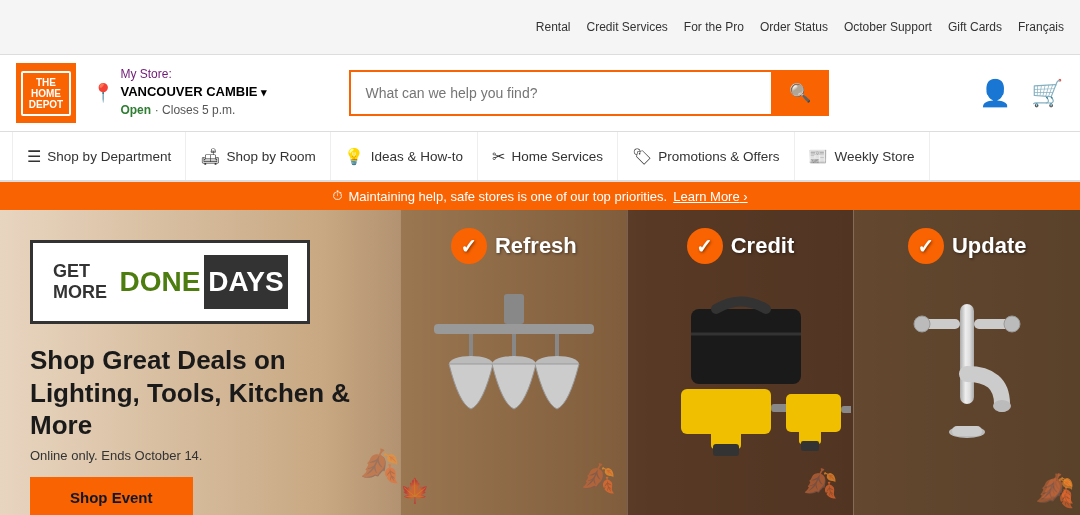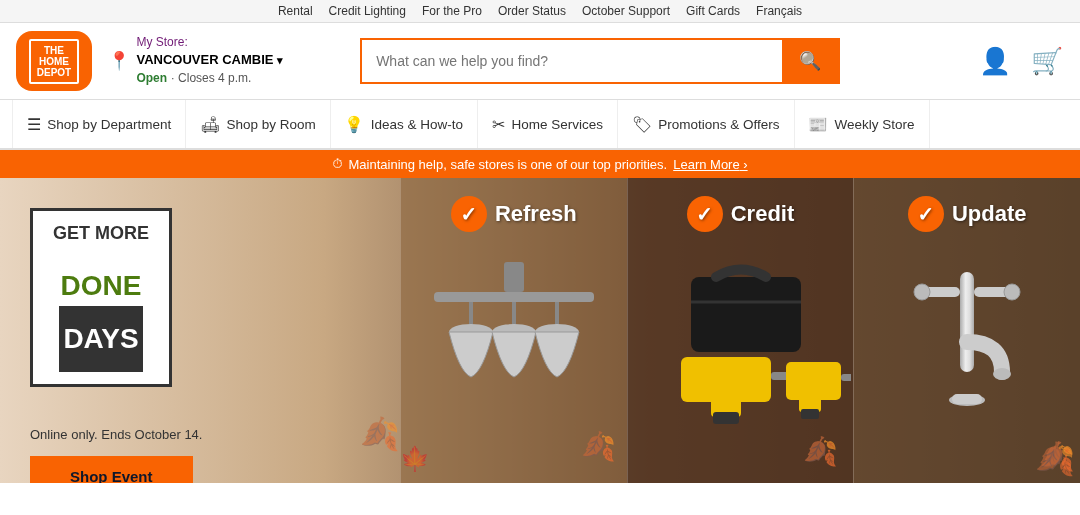--- a/index.html
+++ b/index.html
@@ -3,23 +3,23 @@
   <meta charset="utf-8">
   <style>
     * { margin: 0; padding: 0; box-sizing: border-box; }
     body { font-family: Arial, sans-serif; width: 1080px; overflow: hidden; background: #fff; }
 
     
     .utility-bar {
       background: #f5f5f5;
       border-bottom: 1px solid #ddd;
       display: flex;
-      justify-content: center;
-      align-items: center;
-      padding: 4px 16px;
+      justify-content: flex-end;
+      align-items: center;
+      padding: 20px 16px;
       font-size: 12px;
       color: #333;
       gap: 16px;
     }
     .utility-bar a {
       color: #333;
       text-decoration: none;
       cursor: pointer;
     }
 
@@ -27,23 +27,23 @@
     .header {
       display: flex;
       align-items: center;
       padding: 8px 16px;
       background: #fff;
       border-bottom: 1px solid #ddd;
       gap: 16px;
     }
     .logo {
       background: #f96302;
-      width: 76px;
+      width: 60px;
       height: 60px;
-      border-radius: 16px;
+      border-radius: 0;
       display: flex;
       align-items: center;
       justify-content: center;
       flex-shrink: 0;
     }
     .logo-text {
       color: #fff;
       font-weight: 900;
       font-size: 10px;
       text-align: center;
@@ -166,53 +166,52 @@
     }
     .get-more-badge {
       background: #fff;
       border: 3px solid #333;
       padding: 12px 20px;
       display: inline-flex;
       align-items: center;
       gap: 4px;
       width: fit-content;
       max-width: 280px;
-      flex-direction: column;
     }
     .get-more-text {
       font-size: 18px;
       font-weight: 900;
       color: #333;
       text-transform: uppercase;
     }
     .done-text {
       font-size: 28px;
       font-weight: 900;
       color: #4d7c0f;
       text-transform: uppercase;
     }
     .days-text {
       font-size: 28px;
       font-weight: 900;
       color: #333;
       background: #333;
       color: #fff;
-      padding: 17px 4px;
+      padding: 11px 4px;
       text-transform: uppercase;
     }
     .hero-headline {
       font-size: 26px;
       font-weight: 900;
       color: #1a1a1a;
       line-height: 1.25;
     }
     .hero-sub {
       font-size: 13px;
       color: #333;
-      margin-top: 20px;
+      margin-top: 6px;
     }
     .shop-btn {
       background: #f96302;
       color: #0f172a;
       border: none;
       padding: 12px 40px;
       font-size: 15px;
       font-weight: bold;
       cursor: pointer;
       width: fit-content;
@@ -271,21 +270,21 @@
     
     .panel-refresh { background: rgba(139, 100, 60, 0.6); }
     .panel-repair { background: rgba(80, 50, 30, 0.7); }
     .panel-update { background: rgba(110, 80, 50, 0.6); }
   </style>
 </head>
 <body>
 
 <div class="utility-bar">
   <a>Rental</a>
-  <a>Credit Lighting</a>
+  <a>Credit Services</a>
   <a>For the Pro</a>
   <a>Order Status</a>
   <a>October Support</a>
   <a>Gift Cards</a>
   <a>Français</a>
 </div>
 
 <div class="header">
   <div class="logo">
     <div class="logo-inner">
@@ -299,21 +298,21 @@
 
   <div class="store-info">
     <span class="store-pin">📍</span>
     <div class="store-details">
       <div style="font-size:12px;color:#701a75;">My Store:</div>
       <div class="store-name">
         <span>VANCOUVER CAMBIE</span> <span style="font-size:11px;">▾</span>
       </div>
       <div>
         <span class="store-open">Open</span>
-        <span class="store-hours">· Closes 4 p.m.</span>
+        <span class="store-hours">· Closes 5 p.m.</span>
       </div>
     </div>
   </div>
 
   <div class="search-bar">
     <input class="search-input" type="text" placeholder="What can we help you find?" style="">
     <button class="search-btn">
       <span>🔍</span>
     </button>
   </div>
@@ -362,20 +361,21 @@
 <div class="hero">
 
   <div class="hero-left">
     <div class="get-more-badge">
       <span class="get-more-text">GET MORE</span>&nbsp;
       <span class="done-text">DONE</span>
       <span class="days-text">DAYS</span>
     </div>
 
     <div style="margin-top:20px;">
+      <div class="hero-headline">Shop Great Deals on Lighting, Tools, Kitchen &amp; More</div>
       <div class="hero-sub">Online only. Ends October 14.</div>
       <button class="shop-btn">Shop Event</button>
     </div>
   </div>
 
   <div class="hero-panels">
 
     <div class="hero-panel panel-refresh">
       <div class="panel-label">
         <div class="check-icon">✓</div>

